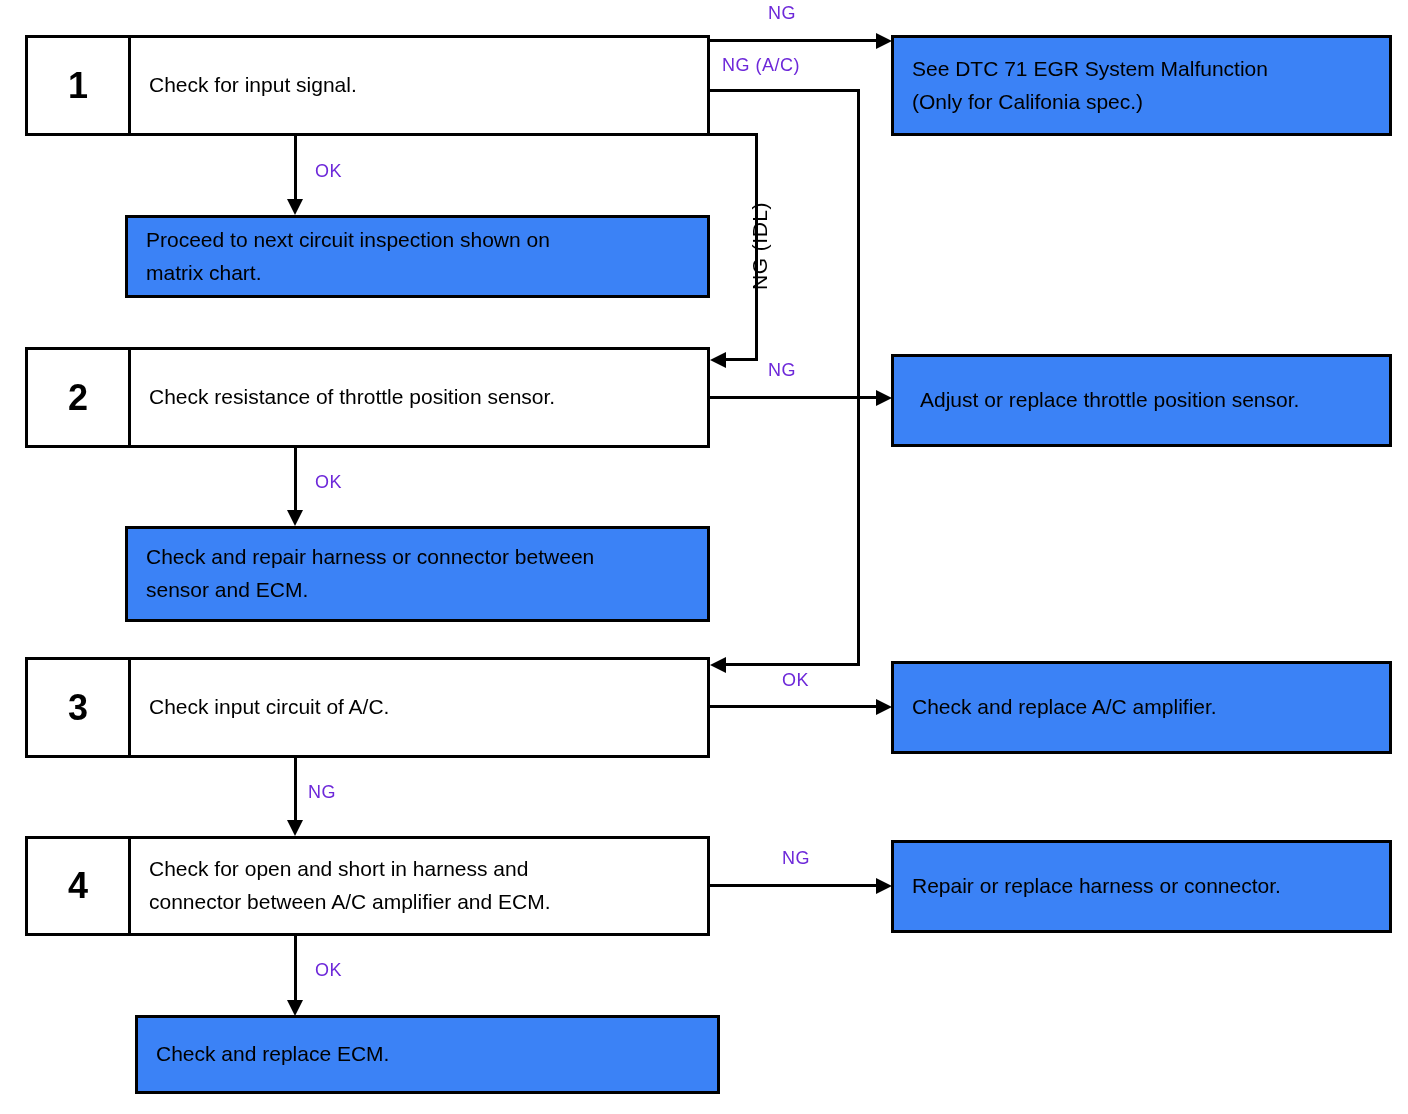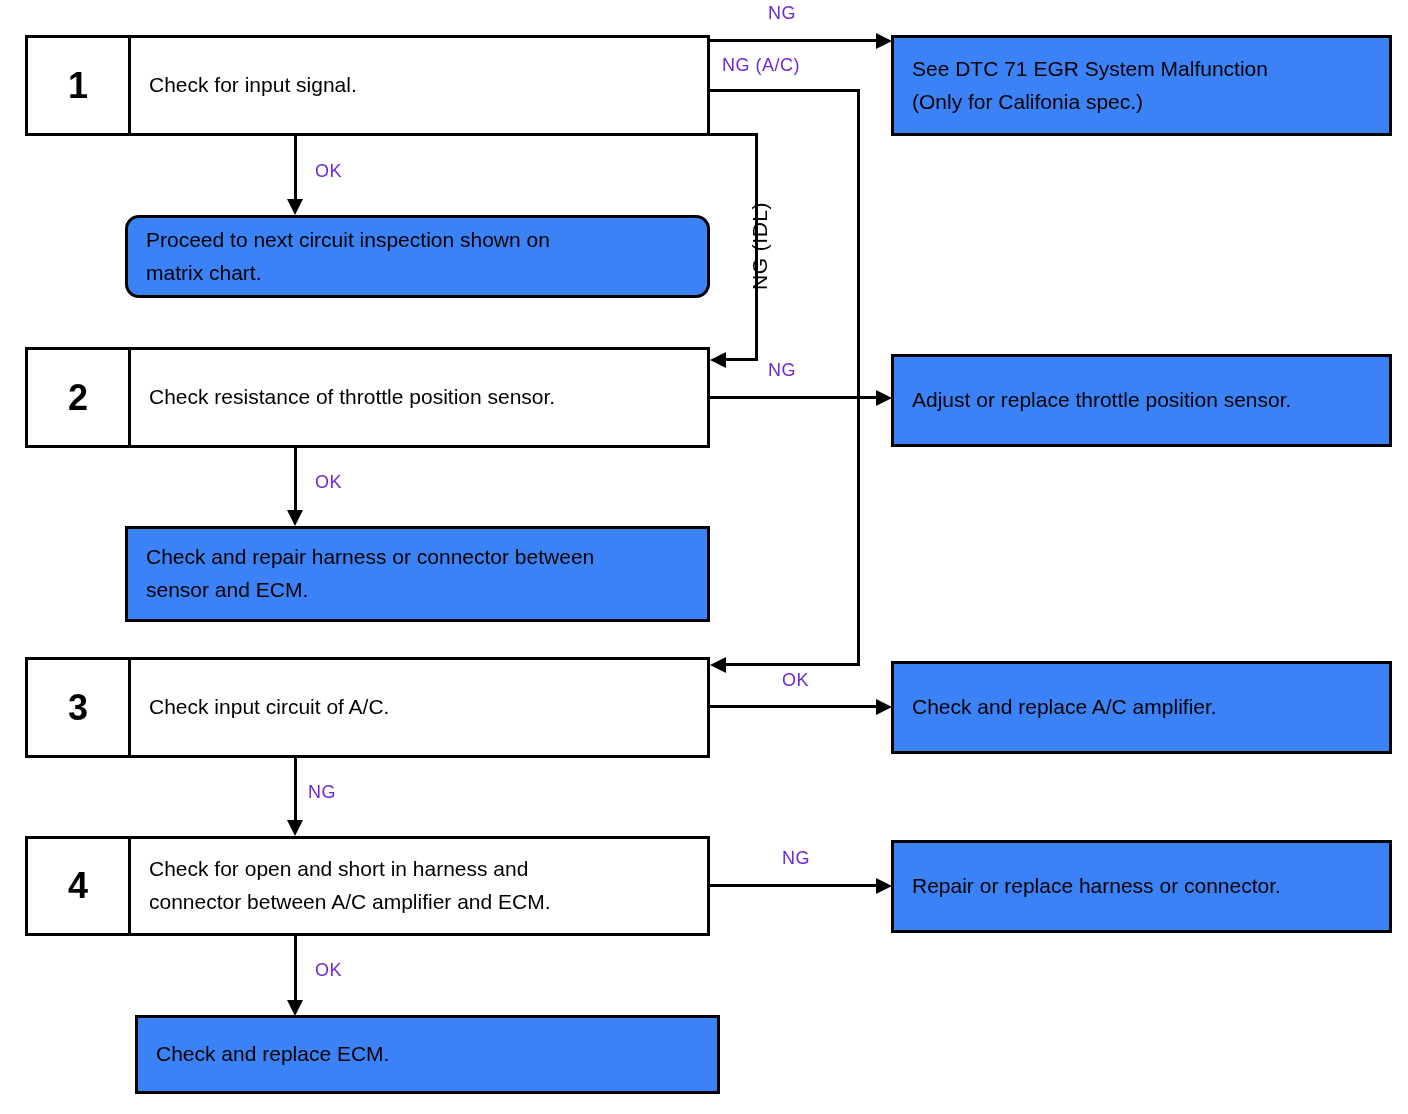--- a/index.html
+++ b/index.html
@@ -128,21 +128,21 @@
   <div class="elabel-rot" style="left:748px; top:290px;">NG  (IDL)</div>
   <div class="hline" style="left:708px; top:133px; width:50px;"></div>
   <div class="vline" style="left:755px; top:133px; height:228px;"></div>
   <div class="hline" style="left:725px; top:358px; width:33px;"></div>
   <div class="arrow arrow-left" style="left:710px; top:352px;"></div>
 
   <div class="elabel" style="left:315px; top:161px;">OK</div>
   <div class="vline" style="left:294px; top:136px; height:65px;"></div>
   <div class="arrow arrow-down" style="left:287px; top:199px;"></div>
 
-  <div class="box plain-box" style="left:125px; top:215px; width:585px; height:83px;border-radius:14px;">
+  <div class="box plain-box" style="left:125px; top:215px; width:585px; height:83px;">
     <div class="plain-text">Proceed to next circuit inspection shown on
 matrix chart.</div>
   </div>
 
   <div class="box plain-box" style="left:891px; top:35px; width:501px; height:101px;">
     <div class="plain-text">See DTC 71 EGR System Malfunction
 (Only for Califonia spec.)</div>
   </div>
 
   <div class="box step-box" style="left:25px; top:347px; width:685px; height:101px;">
@@ -156,21 +156,21 @@
 
   <div class="elabel" style="left:315px; top:472px;">OK</div>
   <div class="vline" style="left:294px; top:448px; height:64px;"></div>
   <div class="arrow arrow-down" style="left:287px; top:510px;"></div>
 
   <div class="box plain-box" style="left:125px; top:526px; width:585px; height:96px;">
     <div class="plain-text">Check and repair harness or connector between
 sensor and ECM.</div>
   </div>
 
-  <div class="box plain-box" style="left:891px; top:354px; width:501px; height:93px;">
+  <div class="box plain-box" style="left:891px; top:354px; width:501px; height:93px;padding-left:8px;">
     <div class="plain-text">Adjust or replace throttle position sensor.</div>
   </div>
 
   <div class="box step-box" style="left:25px; top:657px; width:685px; height:101px;">
     <div class="step-num">3</div>
     <div class="step-text">Check input circuit of A/C.</div>
   </div>
 
   <div class="elabel" style="left:782px; top:670px;">OK</div>
   <div class="hline" style="left:708px; top:705px; width:170px;"></div>

